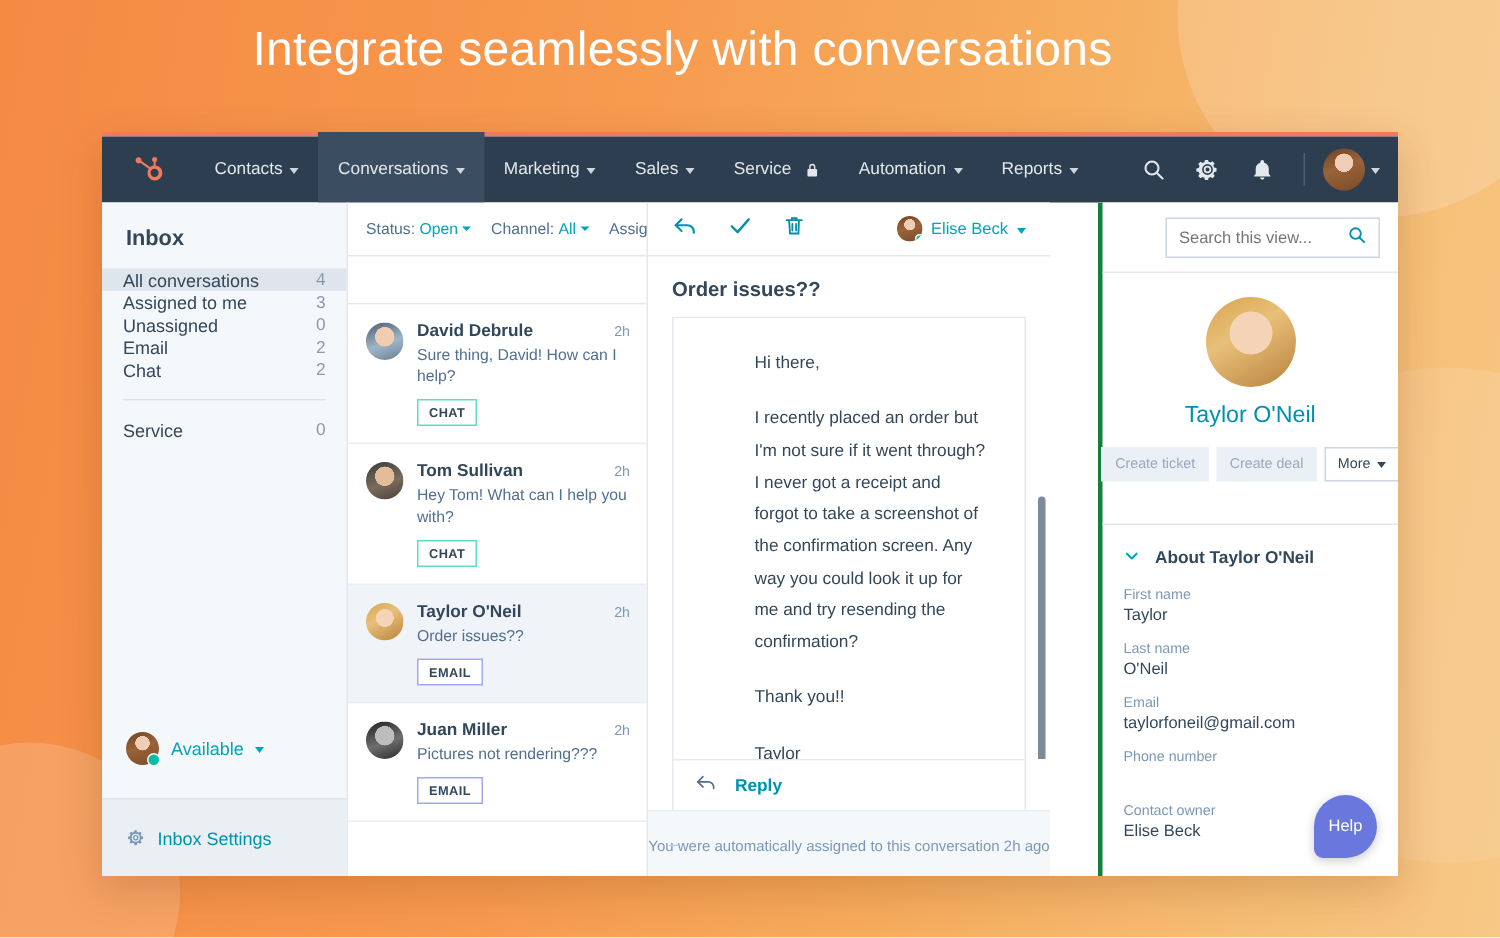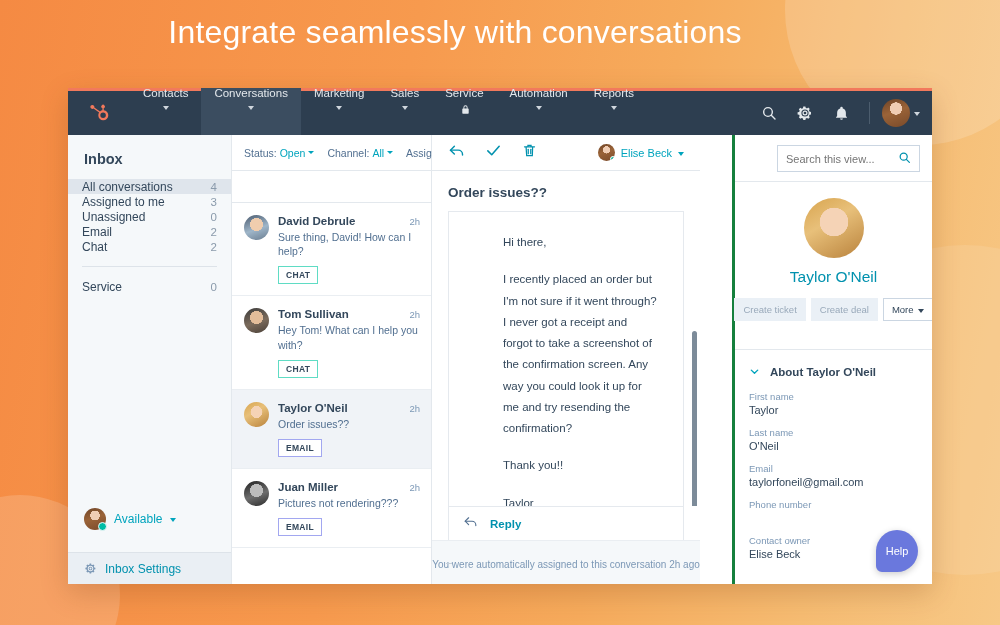--- a/index.html
+++ b/index.html
@@ -31,21 +31,21 @@
   .accent-bar { height: 3px; background: #f2795c; flex: 0 0 3px; }
 
   
   .topnav {
     height: 44px; background: #2d3e50; display: flex; align-items: center;
     flex: 0 0 44px; padding-left: 0; color: #e5e9ed;
   }
   .logo-wrap { width: 62px; display: flex; align-items: center; justify-content: center; }
   .nav-item {
     height: 52px; display: flex; align-items: center; gap: 5px;
-    padding: 0 13px; font-size: 11.5px; color: #e3e8ec; white-space: nowrap; flex-direction: column;
+    padding: 0 13px; font-size: 11.5px; color: #e3e8ec; white-space: nowrap;
   }
   .nav-item.active { background: #3b4d60; }
   .caret { width: 0; height: 0; border-left: 3.5px solid transparent; border-right: 3.5px solid transparent;
            border-top: 4px solid #cfd6dd; display: inline-block; margin-top: 2px; }
   .nav-right { margin-left: auto; display: flex; align-items: center; gap: 4px; padding-right: 12px; }
   .icon-btn { width: 32px; height: 32px; display: flex; align-items: center; justify-content: center; }
   .nav-divider { width: 1px; height: 22px; background: #4c5d6e; margin: 0 8px; }
   .avatar {
     border-radius: 50%; background: #c9a896; position: relative; overflow: hidden;
     background-image: radial-gradient(circle at 50% 34%, #f0cdb4 0 26%, rgba(0,0,0,0) 27%),
@@ -74,21 +74,21 @@
   .sb-avail {
     display: flex; align-items: center; gap: 8px; padding: 0 16px 22px;
     font-size: 12px; color: #00a4bd;
   }
   .avail-av { position: relative; }
   .avail-av .dot {
     position: absolute; right: -1px; bottom: -1px; width: 9px; height: 9px;
     border-radius: 50%; background: #00bda5; border: 1.5px solid #f5f8fa;
   }
   .sb-settings {
-    height: 32px; background: #eaeff4; border-top: 1px solid #dde3e9;
+    height: 52px; background: #eaeff4; border-top: 1px solid #dde3e9;
     display: flex; align-items: center; gap: 8px; padding: 0 16px;
     font-size: 12px; color: #0091ae;
   }
 
   
   .listcol { width: 200px; flex: 0 0 200px; border-right: 1px solid #e3e8ed; display: flex; flex-direction: column; background: #fff; }
   .filterbar {
     height: 36px; display: flex; align-items: center; gap: 13px; padding: 0 12px;
     border-bottom: 1px solid #e3e8ed; font-size: 10.5px; color: #516f90; white-space: nowrap;
   }

